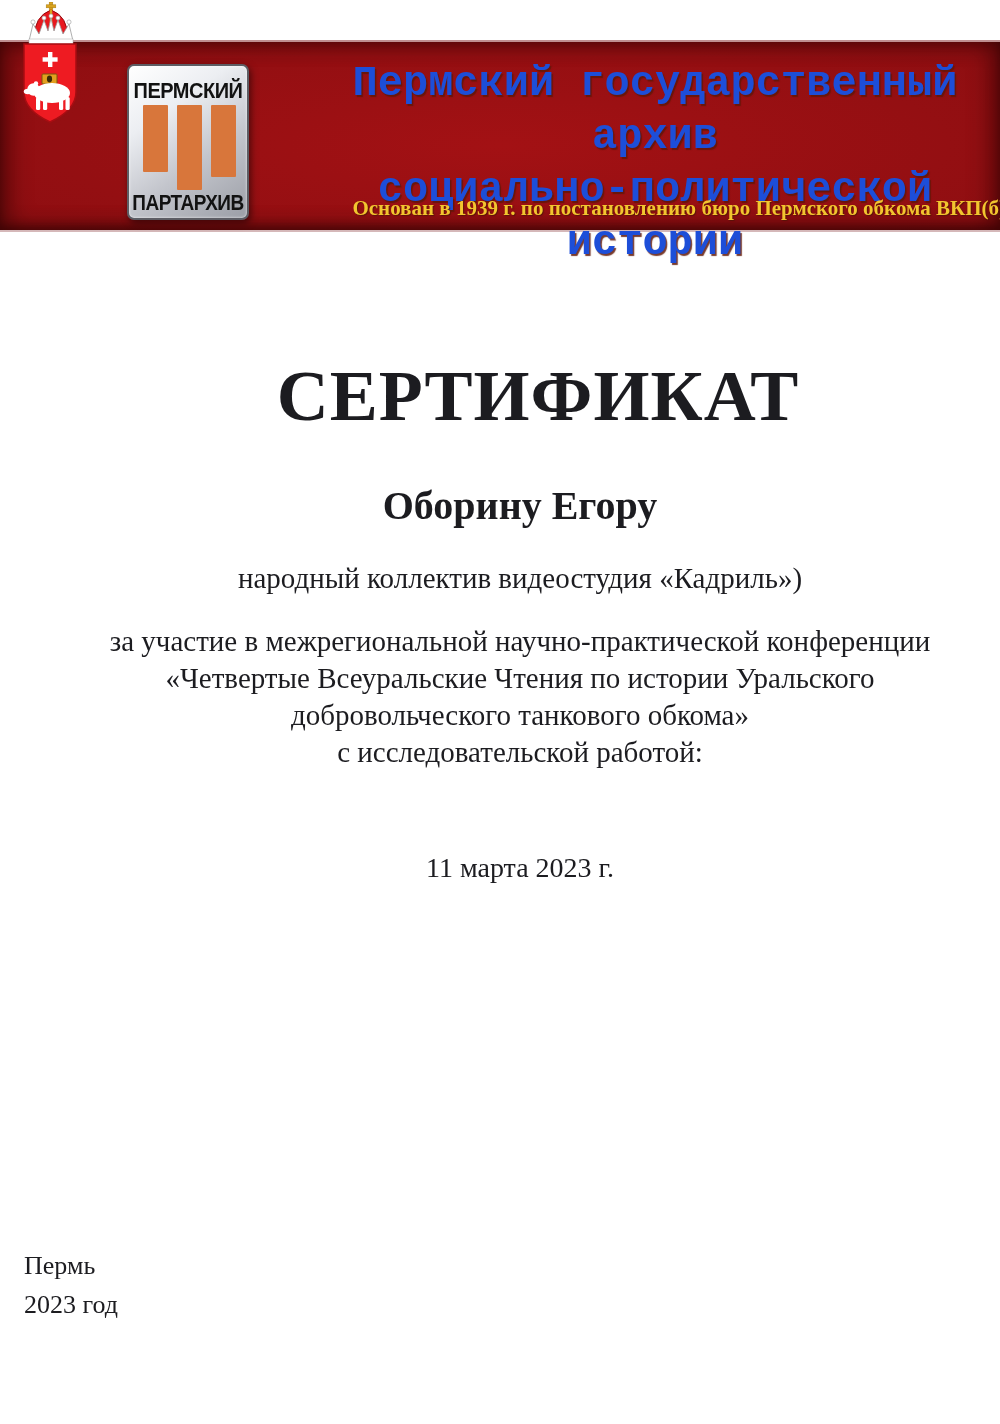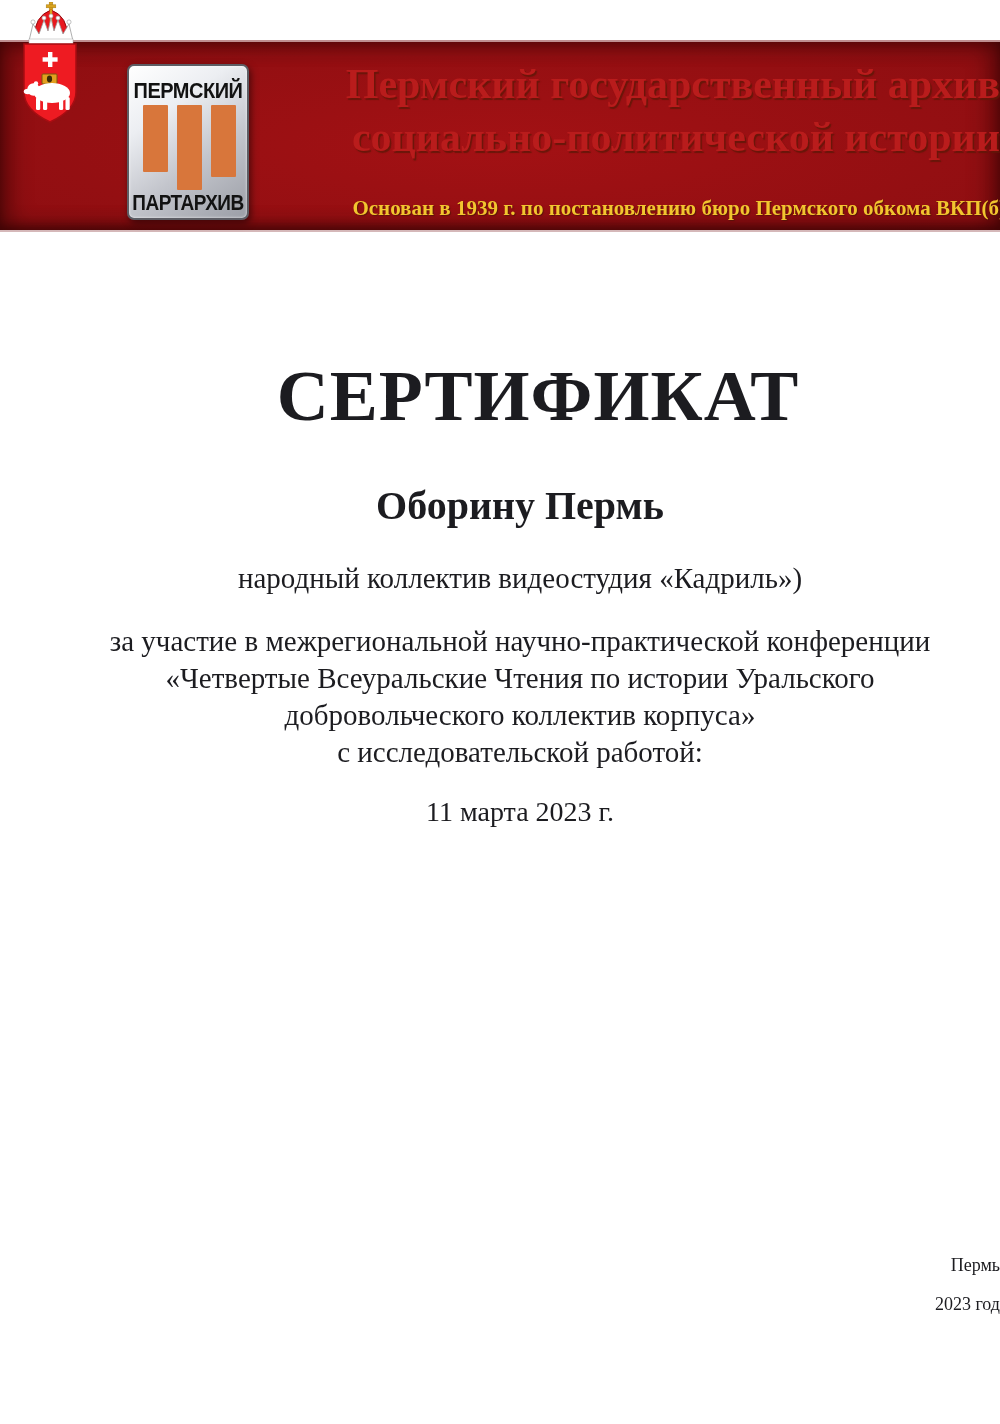--- a/index.html
+++ b/index.html
@@ -33,40 +33,41 @@
     font-weight:bold;color:#121212;letter-spacing:-0.5px;
     transform:scaleY(1.12);
   }
   .plaque-label.top{top:13px;font-size:20px;}
   .plaque-label.bottom{top:126px;font-size:19px;}
   .bar{position:absolute;width:25px;background:#d8763b;top:39px;border-radius:1px;}
   .bar.b1{left:14px;height:67px;}
   .bar.b2{left:48px;height:85px;}
   .bar.b3{left:82px;height:72px;}
   .org-name{
-    position:absolute;left:310px;right:0;top:58px;text-align:right;
-    font-size:42px;line-height:53px;font-weight:bold;color:#b91c1c;
+    position:absolute;left:310px;right:0;top:58px;text-align:center;
+    font-size:42px;line-height:53px;font-weight:bold;color:#1d4ed8;
     text-shadow:1.5px 1.5px 1px rgba(96,24,8,.85);
+    font-family:Liberation Mono, monospace;
   }
   .founded-note{
     position:absolute;right:-6px;top:196px;white-space:nowrap;
     font-size:21px;font-weight:bold;color:#f2c52f;
     text-shadow:1px 1px 1px rgba(80,20,8,.8);
   }
   
   .content{position:absolute;top:232px;left:0;right:0;text-align:center;padding-left:40px;}
   .cert-title{
     margin-top:128px;font-size:72px;line-height:1;font-weight:bold;
     letter-spacing:1px;transform:translateX(18px);
   }
   .recipient{margin-top:50px;font-size:40px;line-height:1.2;font-weight:bold;}
   .affiliation{margin-top:30px;font-size:29px;line-height:37px;}
   .body-text{margin-top:26px;font-size:29px;line-height:37px;}
-  .date-line{margin-top:24px;font-size:28px;line-height:1.2;}
-  .footer{position:absolute;top:1246px;left:24px;right:0;text-align:right;font-size:18px;line-height:39px;}
+  .date-line{margin-top:80px;font-size:28px;line-height:1.2;}
+  .footer{position:absolute;top:1246px;left:24px;right:0;text-align:left;font-size:26px;line-height:39px;}
 </style>
 </head>
 <body>
 
 <div class="page">
 
   <div class="header">
     <div class="band"></div>
 
     <svg class="crest" viewBox="0 0 66 124" aria-hidden="true">
@@ -115,30 +116,30 @@
       <div>Пермский государственный архив</div>
       <div>социально-политической истории</div>
     </div>
 
     <div class="founded-note">Основан в 1939 г. по постановлению бюро Пермского обкома ВКП(б)</div>
   </div>
 
   <div class="content">
     <div class="cert-title">СЕРТИФИКАТ</div>
 
-    <div class="recipient">Оборину Пермь</div>
+    <div class="recipient">Оборину Егору</div>
 
     <div class="affiliation">
       <div>народный коллектив видеостудия «Кадриль»)</div>
     </div>
 
     <div class="body-text">
       <div>за участие в межрегиональной научно-практической конференции</div>
       <div>«Четвертые Всеуральские Чтения по истории Уральского</div>
-      <div>добровольческого коллектив корпуса»</div>
+      <div>добровольческого танкового обкома»</div>
       <div>с исследовательской работой:</div>
     </div>
 
     <div class="date-line">11 марта 2023 г.</div>
   </div>
 
   <div class="footer">
     <div>Пермь</div>
     <div>2023 год</div>
   </div>

